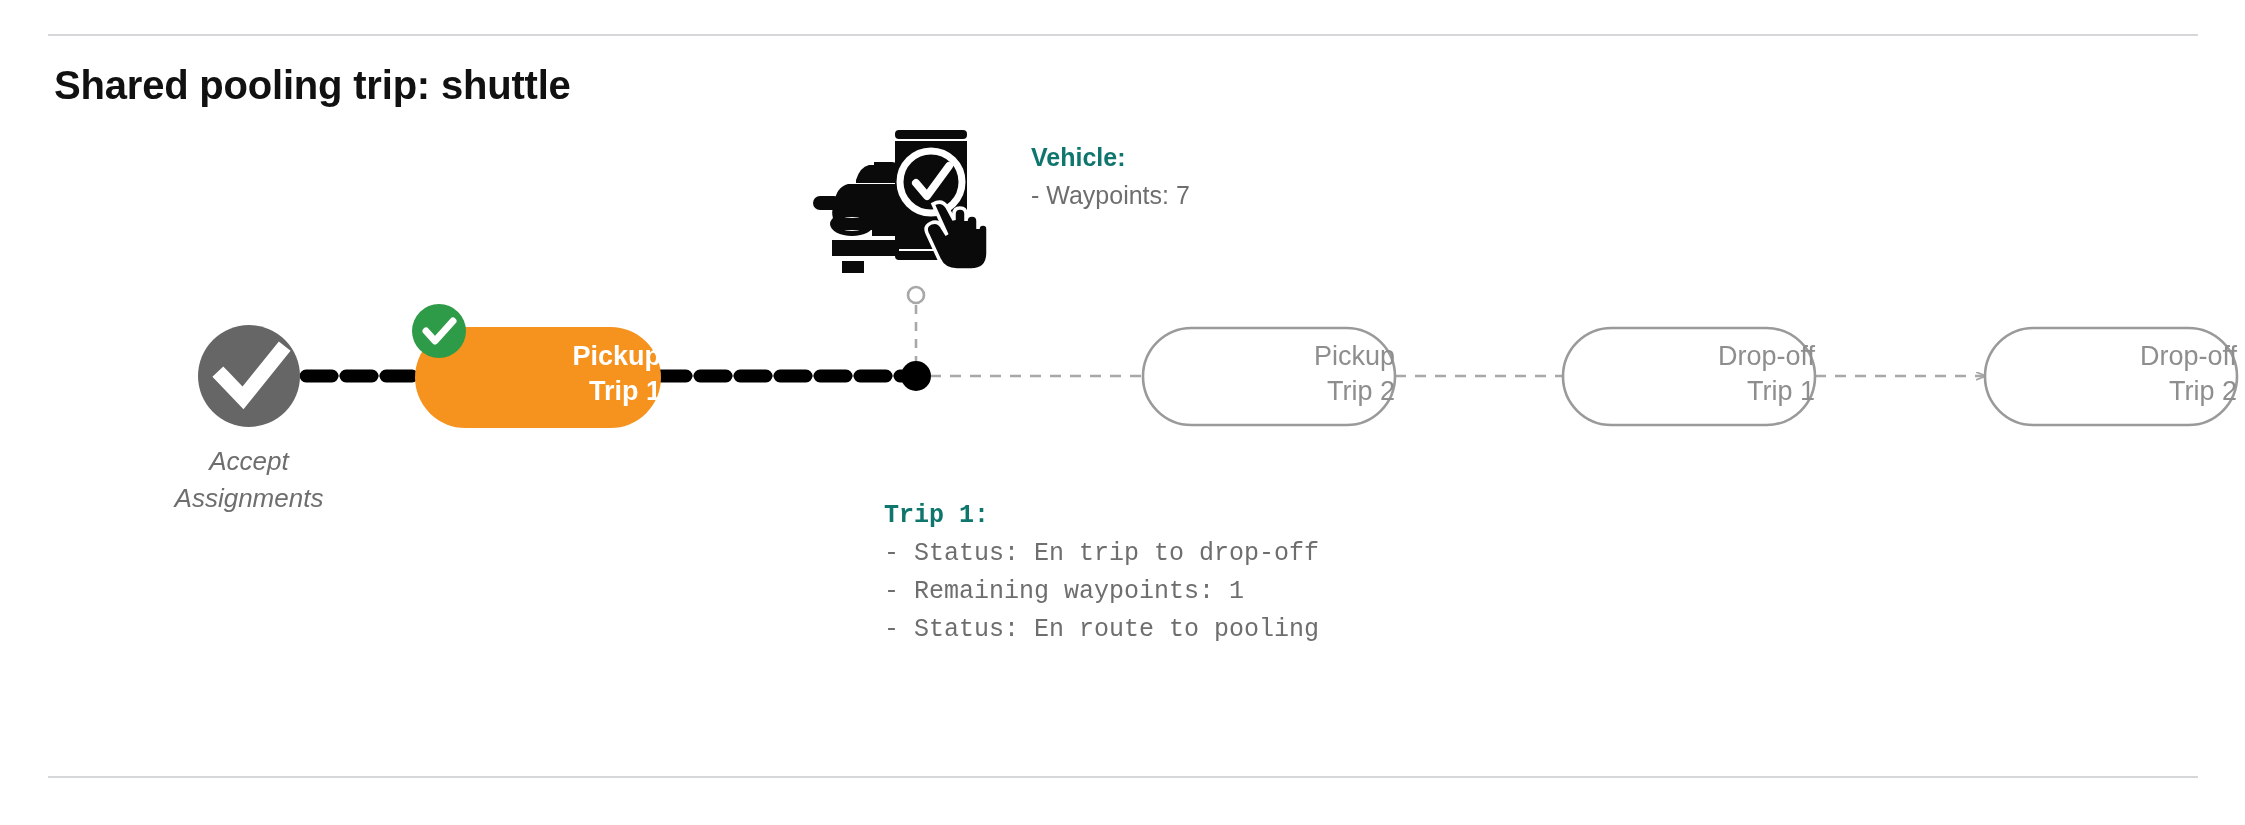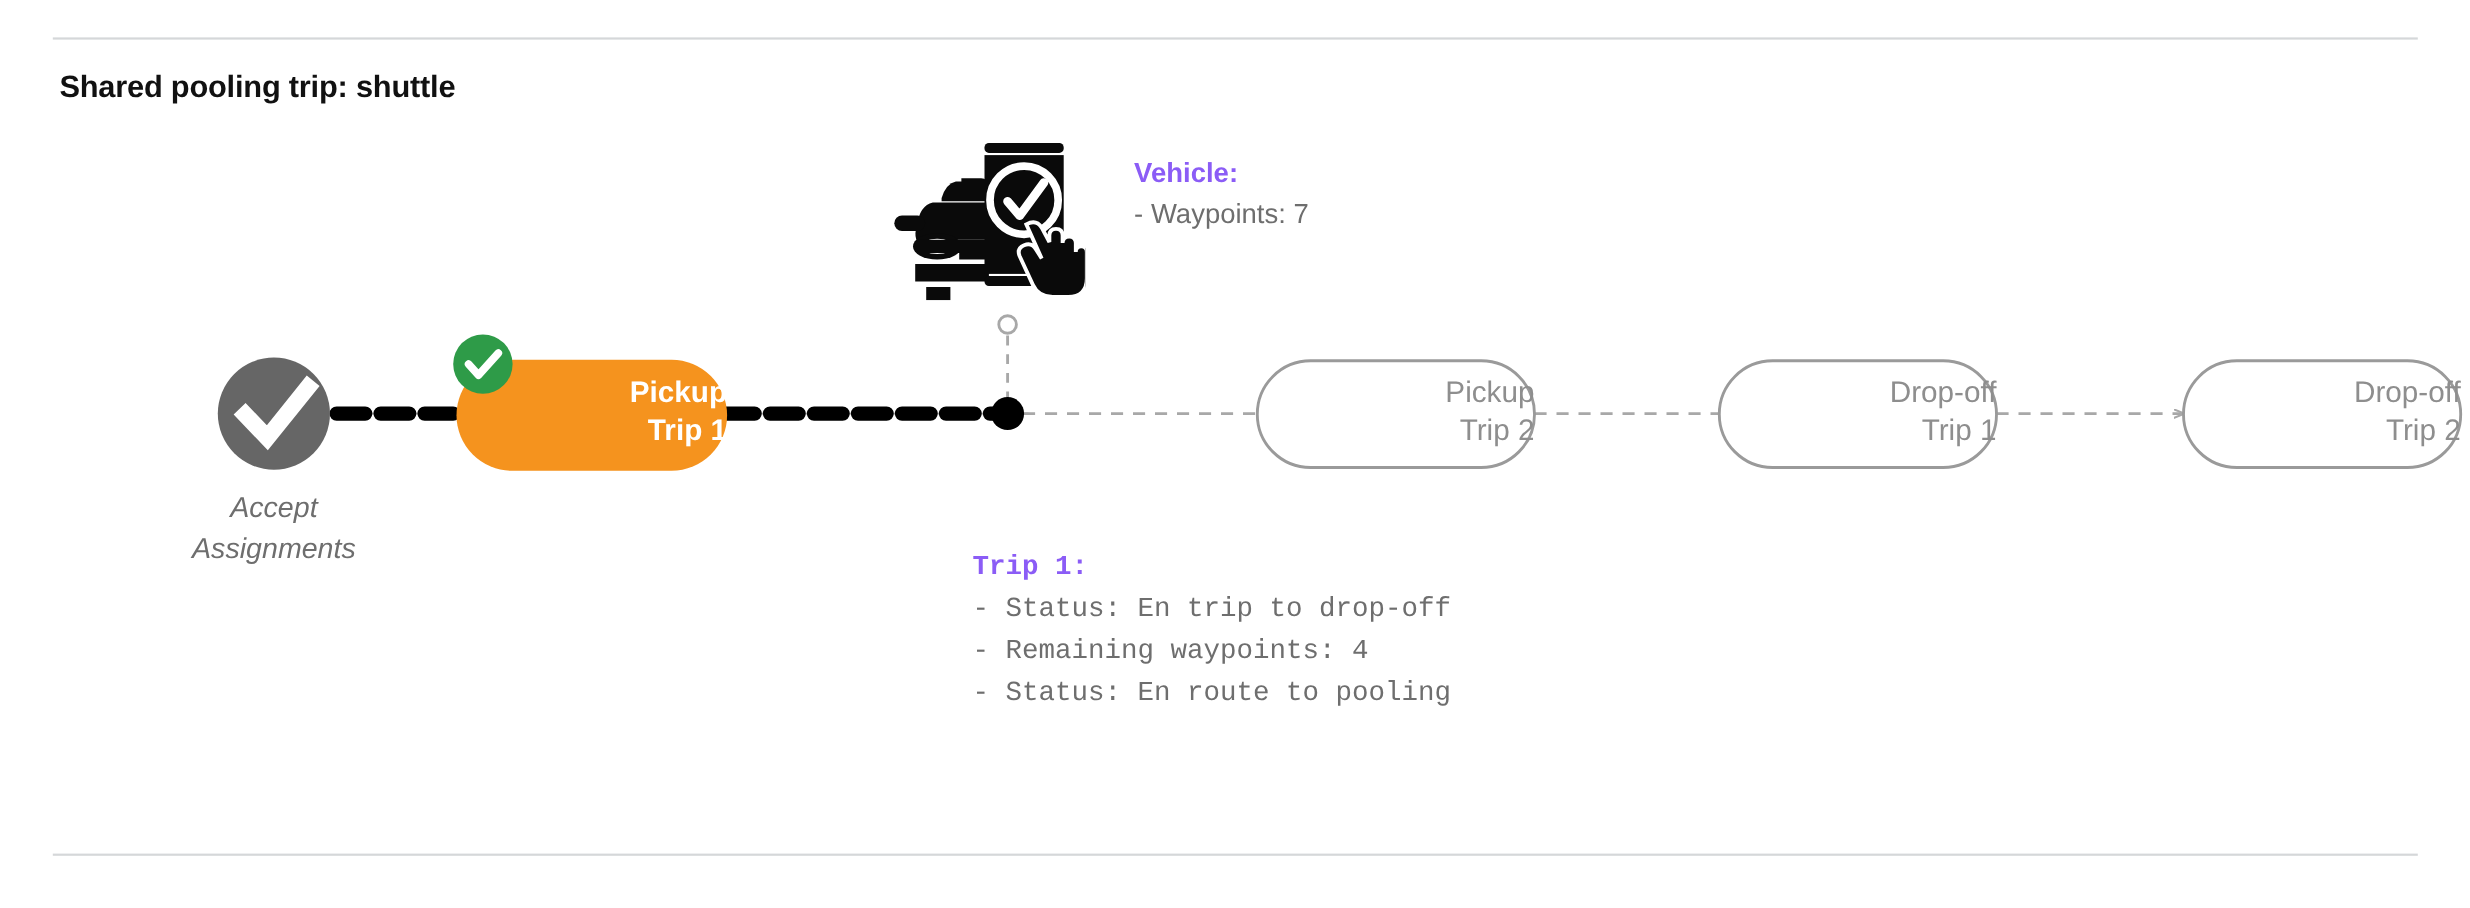--- a/index.html
+++ b/index.html
@@ -28,21 +28,21 @@
     background: #d5d7d9;
   }
   #rule-top { top: 34px; }
   #rule-bottom { top: 776px; }
 
   
   #page-title {
     position: absolute;
     left: 54px;
     top: 63px;
-    font-size: 28px;
+    font-size: 40px;
     font-weight: bold;
     color: #111111;
     letter-spacing: -0.2px;
     white-space: nowrap;
   }
 
   
   #diagram-svg {
     position: absolute;
     left: 0;
@@ -89,21 +89,21 @@
   }
 
   
   .annot {
     position: absolute;
     font-size: 25px;
     color: #6e6e6e;
     line-height: 1.52;
     white-space: nowrap;
   }
-  .annot .hd { font-weight: bold; color: #8b5cf6; }
+  .annot .hd { font-weight: bold; color: #0f766e; }
   .annot .ln { display: block; }
 
   #annot-vehicle { left: 1031px; top: 138px; }
   #annot-trips   { left: 884px; top: 497px; font-family: Liberation Mono, monospace; }
 
   
   #vehicle-icon {
     position: absolute;
     left: 812px;
     top: 118px;
@@ -212,17 +212,17 @@
       <span class="hd">Vehicle</span><span class="hd">:</span>
     </span>
     <span class="ln">- Waypoints: 7</span>
   </div>
 
   <div class="annot" id="annot-trips">
     <span class="ln">
       <span class="hd">Trip 1</span><span class="hd">:</span>
     </span>
     <span class="ln">- Status:  En trip to drop-off</span>
-    <span class="ln">- Remaining waypoints: 4</span>
+    <span class="ln">- Remaining waypoints: 1</span>
     <span class="ln">- Status:  En route to pooling</span>
   </div>
 
 </div>
 
 </body></html>

